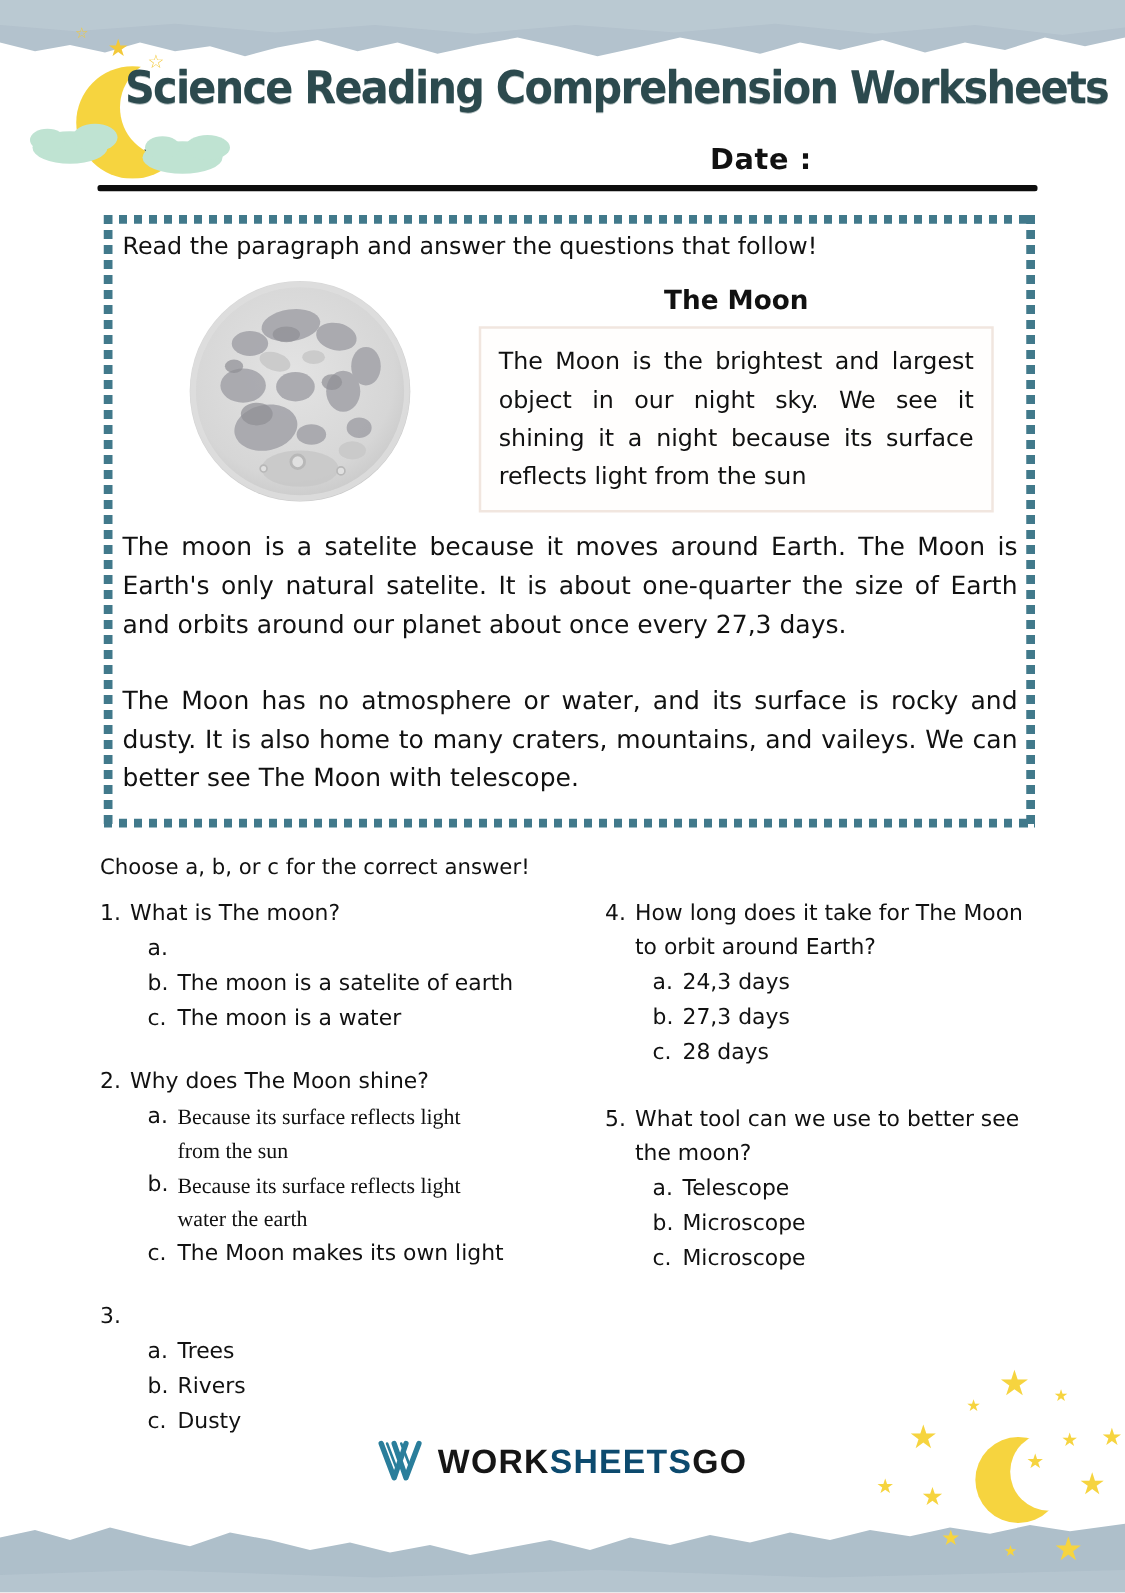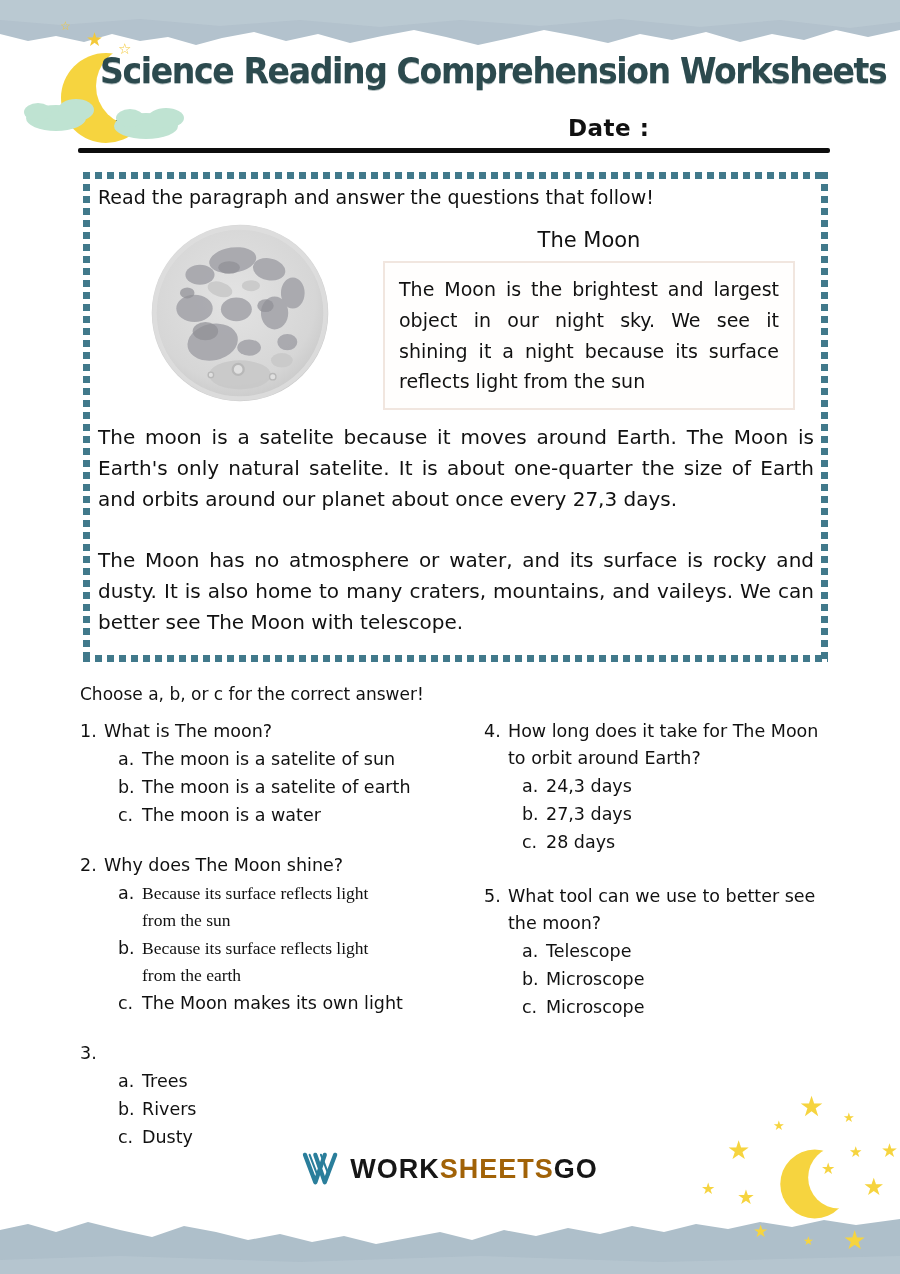--- a/index.html
+++ b/index.html
@@ -30,21 +30,21 @@
   #passage-box { position:absolute; left:83px; top:172px; width:745px; height:490px; z-index:2; }
   .dash-edge { position:absolute; }
   .dash-h { left:0; right:0; height:7px;
     background-image:repeating-linear-gradient(90deg, var(--dash) 0 7px, transparent 7px 12px); }
   .dash-v { top:0; bottom:0; width:7px;
     background-image:repeating-linear-gradient(180deg, var(--dash) 0 7px, transparent 7px 12px); }
   #dash-top { top:0; } #dash-bottom { bottom:0; }
   #dash-left { left:0; } #dash-right { right:0; }
   #read-instruction { position:absolute; left:15px; top:14px; font-size:19px; }
   #moon-photo { position:absolute; left:66px; top:50px; width:182px; height:182px; }
-  #passage-heading { position:absolute; left:300px; top:56px; width:412px; text-align:center; font-size:21px; font-weight:normal; }
+  #passage-heading { position:absolute; left:300px; top:56px; width:412px; text-align:center; font-size:21px; font-weight:bold; }
   #intro-box {
     position:absolute; left:300px; top:89px; width:412px; min-height:146px;
     border:2px solid #f1e6df; background:#fffefd;
     padding:11px 14px; font-size:19px; line-height:1.62; text-align:justify;
   }
   .passage-para { position:absolute; left:15px; width:716px; font-size:20px; line-height:1.56; text-align:justify; }
   #para-2 { top:250px; }
   #para-3 { top:373px; }
   
   #choose-instruction { position:absolute; left:80px; top:684px; font-size:17px; z-index:2; }
@@ -56,21 +56,21 @@
   .q-num { width:24px; flex:0 0 24px; }
   .q-text { max-width:332px; }
   .options { margin-left:38px; margin-top:1px; }
   .option { display:flex; font-size:17.5px; line-height:1.54; margin-bottom:1px; }
   .opt-letter { width:24px; flex:0 0 24px; }
   .opt-text { max-width:300px; }
   .opt-text.narrow { max-width:258px;font-family:Liberation Serif, serif; }
   
   #footer-logo { position:absolute; left:0; right:0; top:1152px; display:flex; justify-content:center; align-items:center; gap:10px; z-index:3; }
   #logo-text { font-family:"Liberation Sans", sans-serif; font-size:27px; font-weight:bold; letter-spacing:1px; color:#161616; white-space:nowrap; }
-  #logo-text .teal { color:#a16207; }
+  #logo-text .teal { color:#0c4a6e; }
   
   #footer-decoration { position:absolute; right:0; top:1085px; width:215px; height:185px; z-index:4; }
   .decor-star { position:absolute; color:#f6d43f; line-height:1; }
   #decor-moon { position:absolute; left:92px; top:58px; width:82px; height:82px; }
 </style>
 </head>
 <body>
 
 <div id="page" style="--dash:#41798b;">
 
@@ -174,21 +174,20 @@
   <div id="quiz-col-left" class="quiz-col">
 
     <div class="question">
       <div class="q-head">
         <span class="q-num">1.</span>
         <span class="q-text">What is The moon?</span>
       </div>
       <div class="options">
         <div class="option">
           <span class="opt-letter">a.</span>
-          <span class="opt-text">The moon is a satelite of sun</span>
         </div>
         <div class="option">
           <span class="opt-letter">b.</span>
           <span class="opt-text">The moon is a satelite of earth</span>
         </div>
         <div class="option">
           <span class="opt-letter">c.</span>
           <span class="opt-text">The moon is a water</span>
         </div>
       </div>
@@ -199,21 +198,21 @@
         <span class="q-num">2.</span>
         <span class="q-text">Why does The Moon shine?</span>
       </div>
       <div class="options">
         <div class="option">
           <span class="opt-letter">a.</span>
           <span class="opt-text narrow">Because its surface reflects light from the sun</span>
         </div>
         <div class="option">
           <span class="opt-letter">b.</span>
-          <span class="opt-text narrow">Because its surface reflects light from the earth</span>
+          <span class="opt-text narrow">Because its surface reflects light water the earth</span>
         </div>
         <div class="option">
           <span class="opt-letter">c.</span>
           <span class="opt-text">The Moon makes its own light</span>
         </div>
       </div>
     </div>
 
     <div class="question">
       <div class="q-head">

